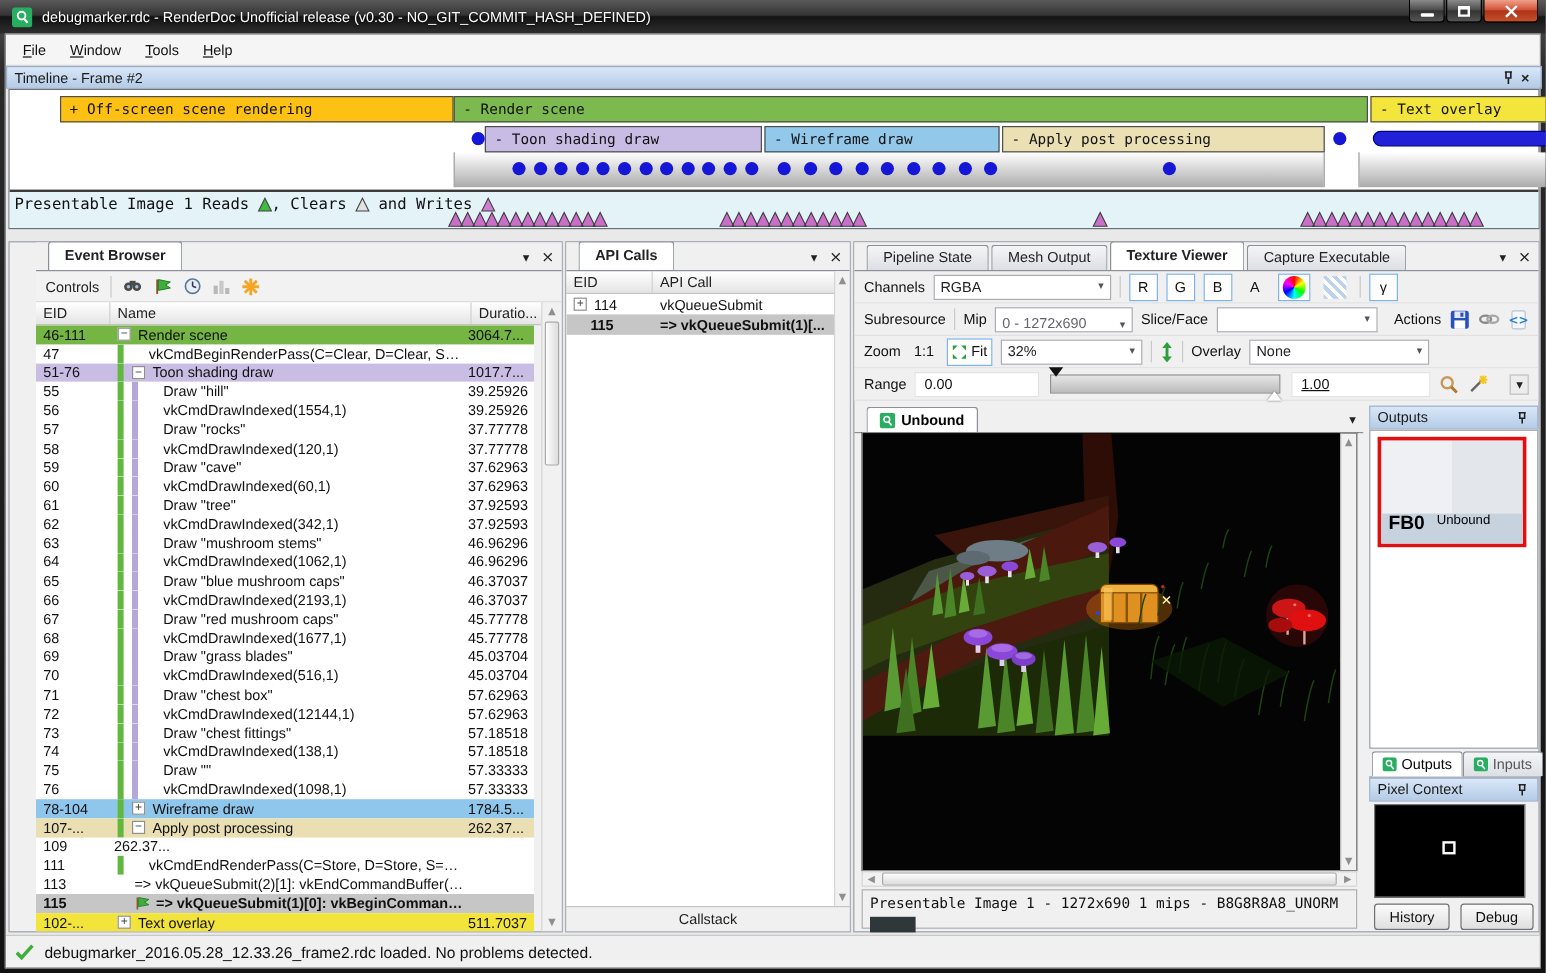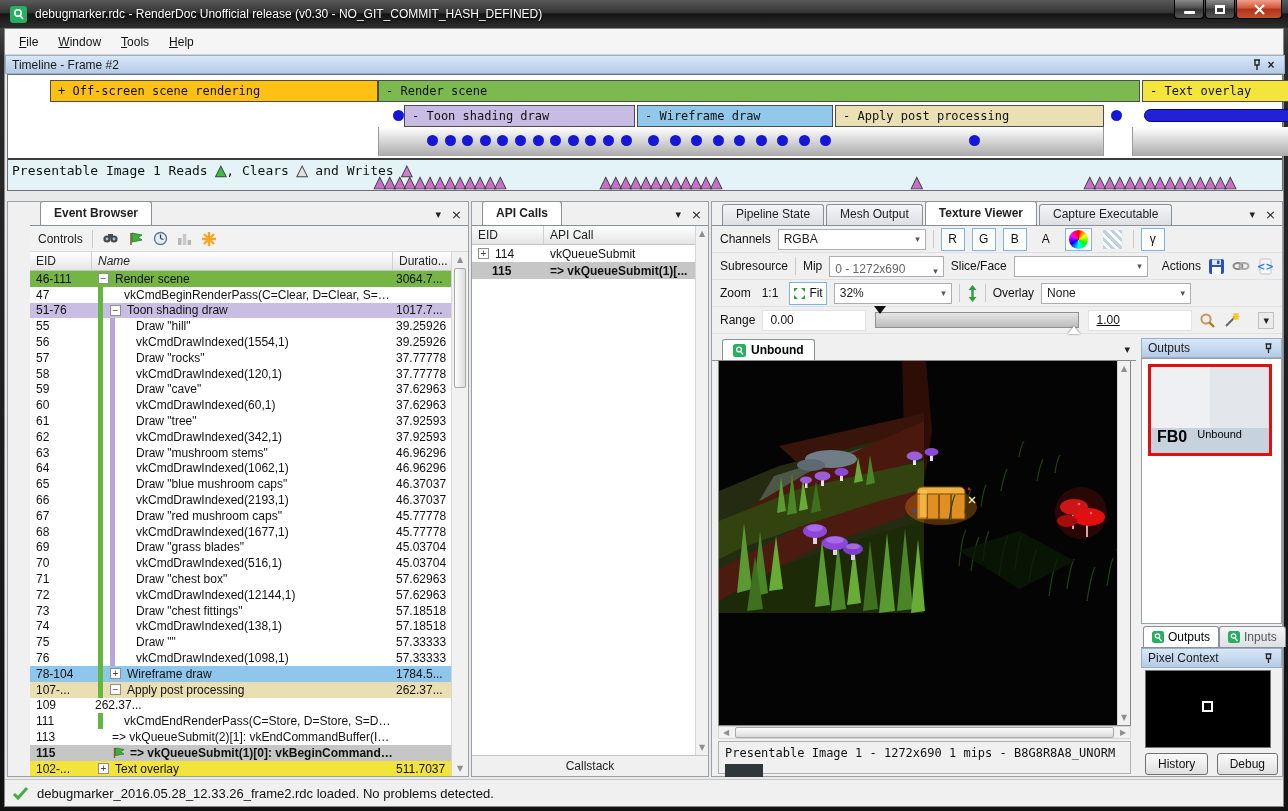--- a/index.html
+++ b/index.html
@@ -253,24 +253,24 @@
                 <line x1="8" y1="1" x2="8" y2="15"></line>
                 <line x1="1" y1="8" x2="15" y2="8"></line>
                 <line x1="3" y1="3" x2="13" y2="13"></line>
                 <line x1="13" y1="3" x2="3" y2="13"></line>
               </g>
             </svg>
           </span>
       </div>
       <div class="gridhdr" style="margin-right:17px;">
         <div class="gh-cell" style="width:62px;">EID</div>
-        <div class="gh-cell" style="flex:1;font-style:italic;">Name</div>
+        <div class="gh-cell" style="flex:1;">Name</div>
         <div class="gh-cell" style="width:58px; border-right:none;">Duratio...</div>
       </div>
-      <div class="listwrap" style="height:505px; margin-right:17px;">
+      <div class="listwrap" style="height:505px; margin-right:23px;">
           <div class="erow bg-green">
             <div class="c-eid">46-111</div>
             <div class="c-name">
               <span class="expandbox">−</span>
               <span style="overflow: hidden; text-overflow: ellipsis;">Render scene</span>
             </div>
             <div class="c-dur">3064.7...</div>
           </div>
           <div class="erow">
             <div class="c-eid">47</div>
@@ -720,21 +720,21 @@
         </div>
       </div>
 
       <div class="trow">
         <span>Range</span>
         <div class="rval" style="width:104px;">0.00</div>
         <div class="rtrack">
           <div class="rmin"></div>
           <div class="rmax"></div>
         </div>
-        <div class="rval" style="width:104px;text-decoration:underline;">1.00</div>
+        <div class="rval" style="width:116px;text-decoration:underline;">1.00</div>
         <span>
             <svg width="17" height="17">
               <circle cx="7" cy="7" r="4.6" fill="none" stroke="#c89858" stroke-width="2"></circle>
               <line x1="10.4" y1="10.4" x2="15" y2="15" stroke="#b07830" stroke-width="2.4"></line>
             </svg>
           </span>
         <span>
             <svg width="17" height="17">
               <line x1="3" y1="14" x2="12" y2="5" stroke="#666" stroke-width="2"></line>
               <g stroke="#f5c623" stroke-width="1.6">

